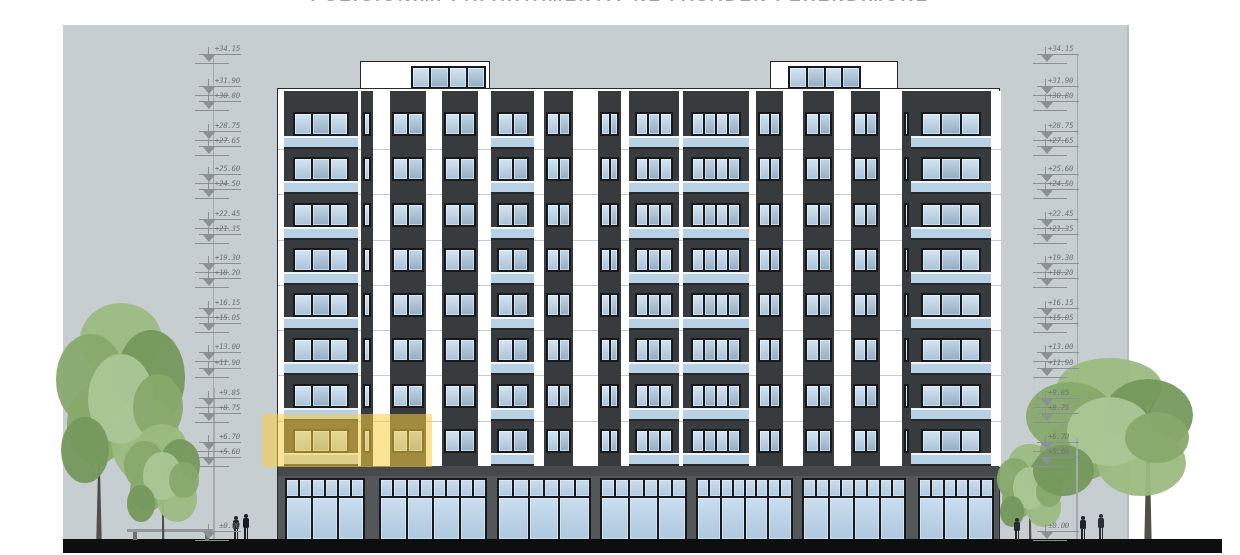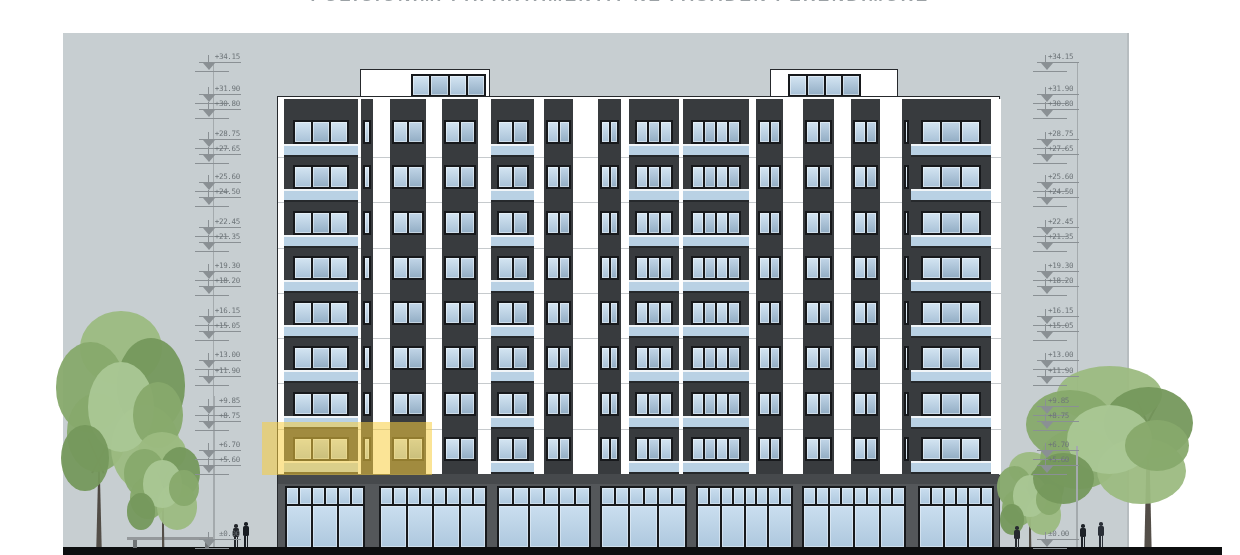--- a/index.html
+++ b/index.html
@@ -11,21 +11,21 @@
               font-family:"Liberation Sans",sans-serif;font-size:17px;line-height:17px;
               font-weight:bold;letter-spacing:2.5px;color:#9ba1a5;white-space:nowrap;z-index:50;}
   .marker-label{font-family:"DejaVu Sans Mono",monospace;font-size:7.5px;line-height:8px;
                 color:#6e7579;letter-spacing:-0.3px;white-space:nowrap;}
 </style>
 </head>
 <body>
 
 <div id="canvas">
   <div id="page-title">POZICIONIMI I APARTAMENTIT NE FASADEN PERENDIMORE</div>
-  <div id="scene" class="abs" style="left:0;top:16px;width:1240px;height:426px;">
+  <div id="scene" class="abs" style="left:0;top:8px;width:1240px;height:426px;font-style:italic;">
       <div style="position: absolute; left: 63px; top: 17px; width: 1064px; height: 514px; background: rgb(199, 206, 209); border-right: 2px solid rgb(183, 189, 192);"></div>
       <div style="position: absolute; left: 213px; top: 46px; width: 1px; height: 485px; background: rgb(164, 170, 173);"></div>
       <div style="position: absolute; left: 1077px; top: 46px; width: 1px; height: 485px; background: rgb(164, 170, 173);"></div>
       <div style="position: absolute; left: 360px; top: 53px; width: 130px; height: 29px; background: rgb(255, 255, 255); border: 1px solid rgb(38, 41, 44); box-sizing: border-box;">
         <div style="position: absolute; left: 50px; top: 4px; width: 75px; height: 23px; background: rgb(23, 25, 28); display: flex; gap: 2px; padding: 2px; box-sizing: border-box;">
           <div style="flex: 1 1 0%; background: linear-gradient(rgb(212, 229, 242), rgb(169, 194, 216)); box-shadow: rgba(245, 249, 252, 0.5) 0px 0px 0px 1px inset;"></div>
           <div style="flex: 1 1 0%; background: linear-gradient(rgb(194, 214, 232), rgb(146, 173, 196)); box-shadow: rgba(245, 249, 252, 0.5) 0px 0px 0px 1px inset;"></div>
           <div style="flex: 1 1 0%; background: linear-gradient(rgb(212, 229, 242), rgb(169, 194, 216)); box-shadow: rgba(245, 249, 252, 0.5) 0px 0px 0px 1px inset;"></div>
           <div style="flex: 1 1 0%; background: linear-gradient(rgb(194, 214, 232), rgb(146, 173, 196)); box-shadow: rgba(245, 249, 252, 0.5) 0px 0px 0px 1px inset;"></div>
         </div>

